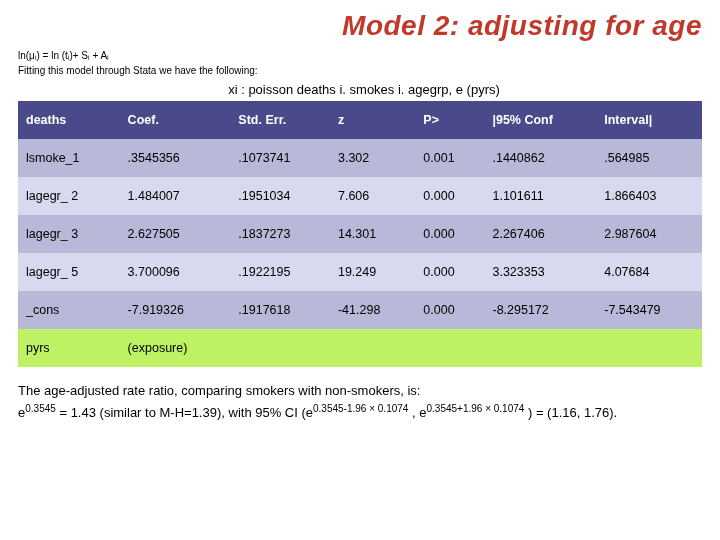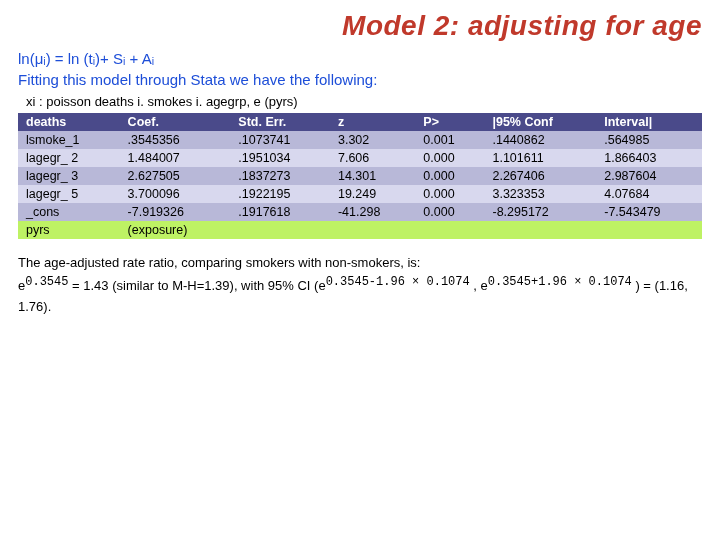--- a/index.html
+++ b/index.html
@@ -17,41 +17,41 @@
       text-align: right;
       font-size: 28px;
       font-weight: bold;
       color: #c0392b;
       font-style: italic;
       margin-bottom: 8px;
       letter-spacing: 0.5px;
     }
 
     .subtitle {
-      font-size: 15px;
+      font-size: 10px;
       margin-bottom: 4px;
-      color: #1d4ed8;
+      color: #000000;
     }
 
     .stata-cmd {
       font-size: 13px;
       margin-bottom: 8px;
       margin-left: 8px;
     }
 
     
     .data-table {
       width: 100%;
       border-collapse: collapse;
       font-size: 12.5px;
       margin-bottom: 14px;
     }
 
     .data-table th, .data-table td {
-      padding: 2px 8px;
+      padding: 12px 8px;
       text-align: left;
       white-space: nowrap;
     }
 
     .data-table thead tr {
       background: #4a4a8a;
       color: #fff;
     }
 
     .data-table tbody tr:nth-child(odd) {
@@ -68,22 +68,21 @@
 
     .col-num { text-align: right; }
 
     .bottom-text {
       font-size: 13px;
       line-height: 1.55;
       margin-bottom: 16px;
     }
 
     .bottom-text sup {
-      font-size: 12px;
-      font-family: Liberation Mono, monospace;
+      font-size: 10px;
     }
 
     .underline {
       text-decoration: underline;
     }
 
     .italic-bold {
       font-style: italic;
       font-weight: bold;
     }
@@ -91,21 +90,21 @@
 </head>
 <body>
 
 <h1 class="page-title">Model 2: adjusting for age</h1>
 
 <div class="subtitle">
   <span>ln(μᵢ) = ln (tᵢ)+  Sᵢ + Aᵢ</span>
 </div>
 <div class="subtitle">Fitting  this model through Stata we have the following:</div>
 
-<div style="margin: 6px 0 4px 0;">
+<div style="margin: 6px 0 4px 0; text-align: center;">
   <span class="stata-cmd">xi : poisson deaths i. smokes i. agegrp, e (pyrs)</span>
 </div>
 
 <table class="data-table">
   <thead>
     <tr>
       <th>deaths</th>
       <th>Coef.</th>
       <th>Std. Err.</th>
       <th>z</th>

